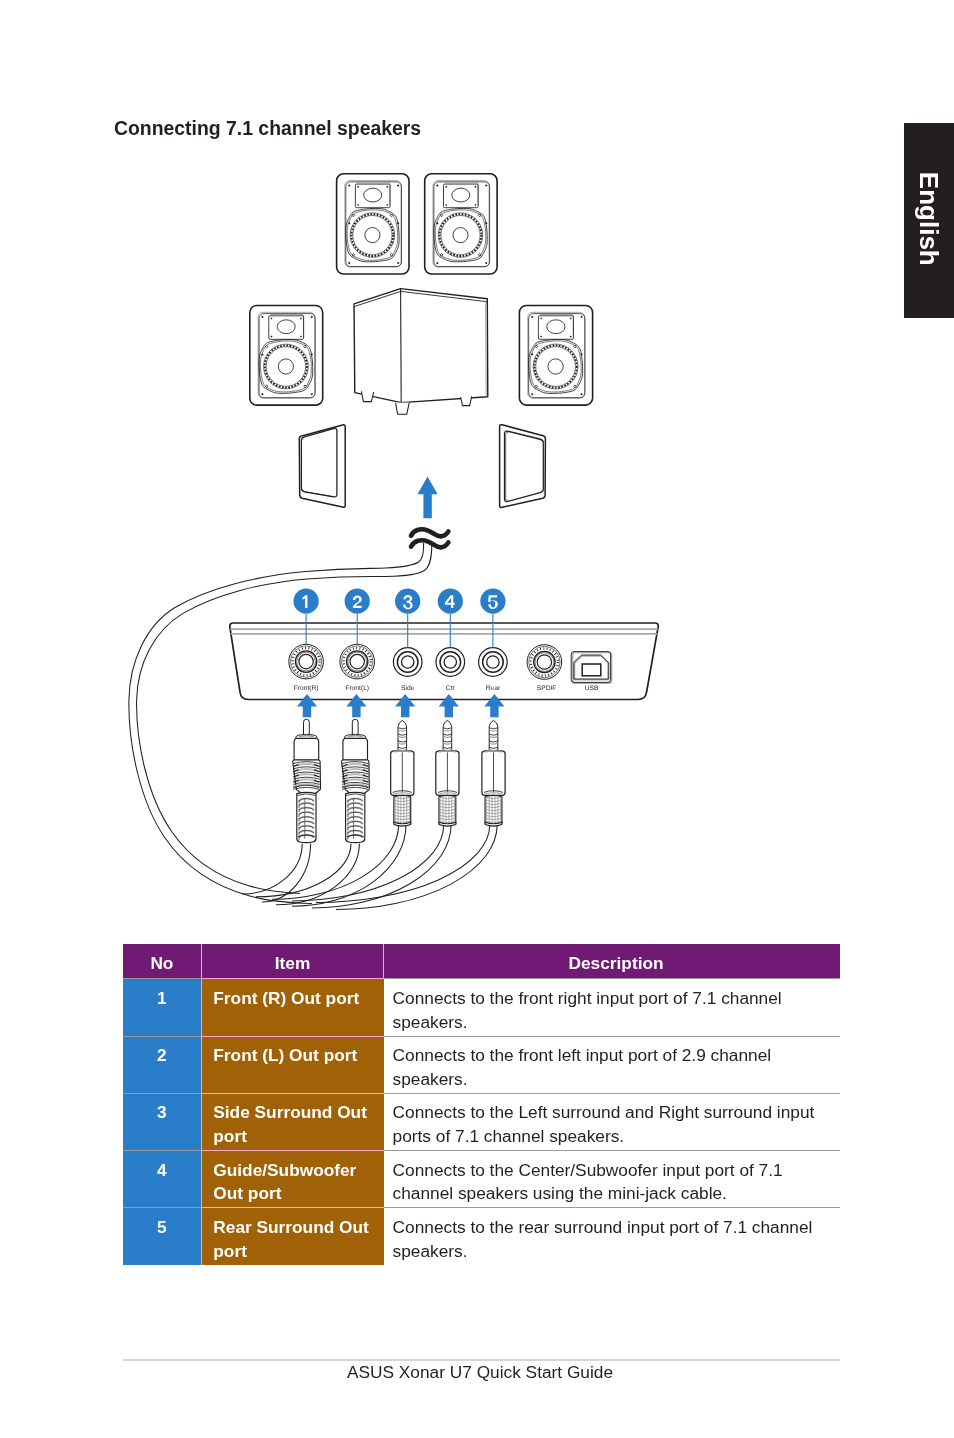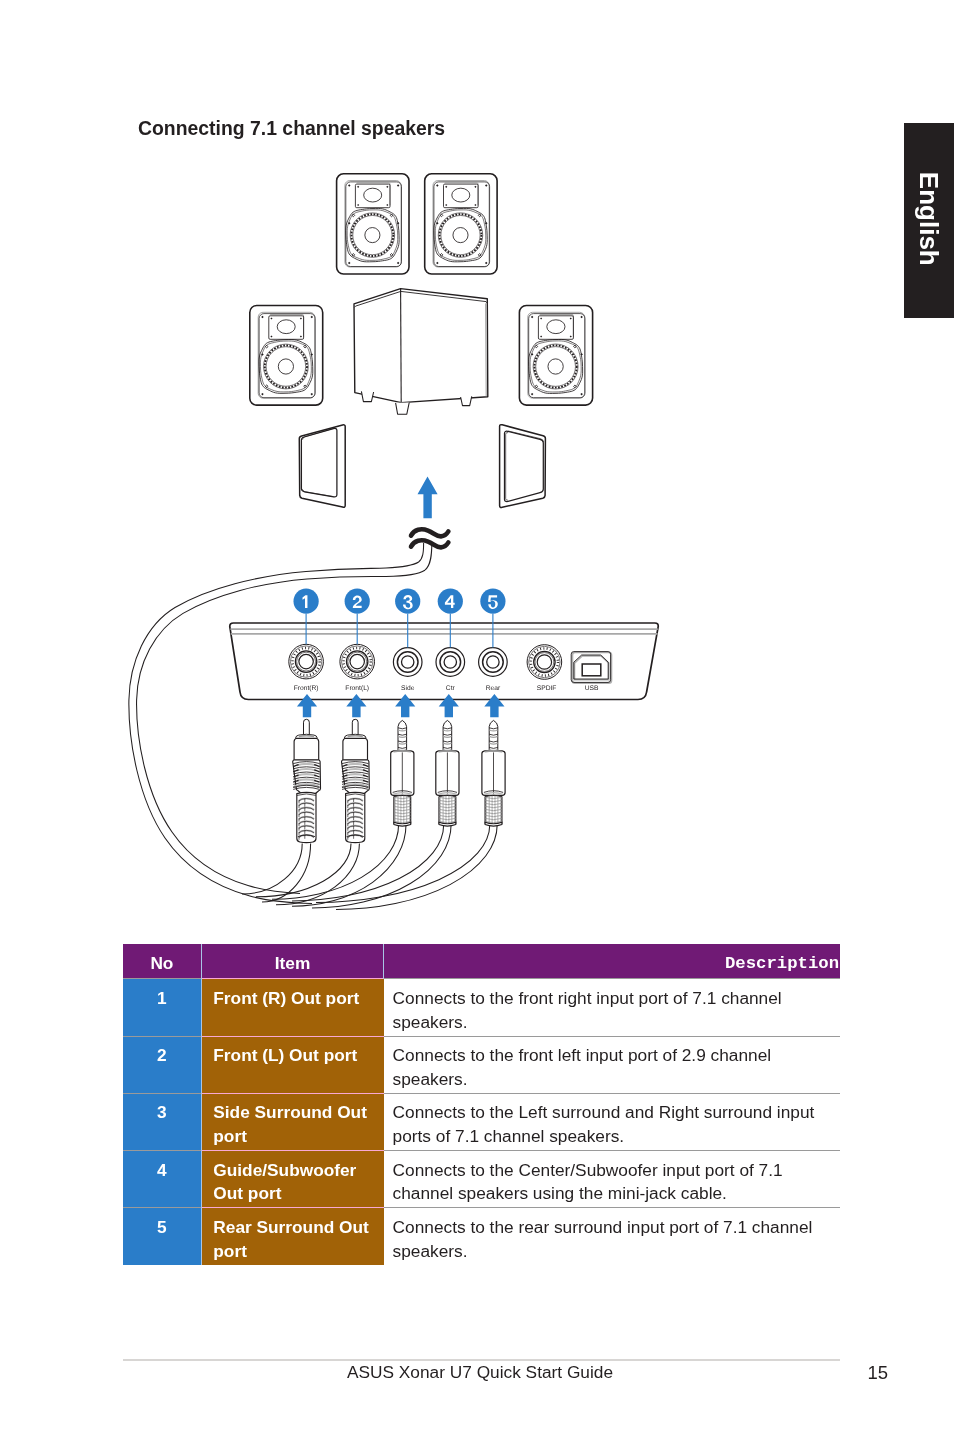--- a/index.html
+++ b/index.html
@@ -4,28 +4,28 @@
 <style>
   html,body{margin:0;padding:0;}
   body{width:954px;height:1438px;background:#fff;font-family:"Liberation Sans",sans-serif;-webkit-font-smoothing:antialiased;overflow:hidden;position:relative;}
   svg text{-webkit-font-smoothing:antialiased;text-rendering:geometricPrecision;}
   *{-webkit-font-smoothing:antialiased;}
   .page{position:absolute;inset:0;filter:opacity(1);}
   
   #lang-tab{position:absolute;left:904px;top:123px;width:50px;height:195px;background:#231f20;}
   #lang-tab .label{position:absolute;left:50%;top:50%;transform:translate(-50%,-50%) translateY(-2.2px) rotate(90deg);white-space:nowrap;color:#fff;font-size:26px;font-weight:bold;letter-spacing:0px;line-height:1;}
   
-  #page-title{position:absolute;left:138px;top:118.5px;font-size:19.4px;font-weight:bold;color:#231f20;letter-spacing:0px;line-height:1;}
+  #page-title{position:absolute;left:114px;top:118.5px;font-size:19.4px;font-weight:bold;color:#231f20;letter-spacing:0px;line-height:1;}
   
   #diagram{position:absolute;left:0;top:0;width:954px;height:1438px;}
   
   #spec-table{position:absolute;left:123px;top:943.9px;width:717px;border-collapse:collapse;table-layout:fixed;background:#2a7dc9;padding-bottom:4px;}
   #spec-table td,#spec-table th{vertical-align:top;}
   #spec-table .th{background:#701a75;color:#fff;font-weight:bold;font-size:17.3px;text-align:center;height:35.1px;line-height:1;padding-top:11.2px;box-sizing:border-box;vertical-align:top;border-right:1px solid #a9c5e4;}
-  #spec-table .th.last{border-right:none;text-align:right;padding-left:8.8px;font-family:Liberation Mono, monospace;}
+  #spec-table .th.last{border-right:none;text-align:center;padding-left:8.8px;}
   #spec-table .cell-no{background:#2a7dc9;color:#fff;font-weight:bold;font-size:17.3px;text-align:center;border-right:1px solid #a9c5e4;border-top:1px solid #9a9a9a;padding:7.5px 0 1.3px;line-height:23.7px;}
   #spec-table .cell-item{background:#a16207;color:#fff;font-weight:bold;font-size:17.3px;border-top:1px solid #f9a8d4;padding:7.5px 5px 1.3px 11.5px;line-height:23.7px;}
   #spec-table .cell-desc{background:#ffffff;color:#231f20;font-size:17.3px;border-top:1px solid #9a9a9a;padding:7.5px 8px 1.3px 8.8px;line-height:23.7px;}
   
   #footer-rule{position:absolute;left:123px;top:1358.9px;width:717px;height:2.6px;background:#d8d6d4;}
   #footer-text{position:absolute;left:3px;top:1364px;width:954px;text-align:center;font-size:17.3px;color:#231f20;line-height:1;}
   #page-number{position:absolute;left:0;top:1364px;width:888px;text-align:right;font-size:18.5px;color:#231f20;line-height:1;}
 </style>
 </head>
 <body>
@@ -570,15 +570,14 @@
         <tr>
           <td class="cell-no">5</td>
           <td class="cell-item">Rear Surround Out port</td>
           <td class="cell-desc">Connects to the rear surround input port of 7.1 channel speakers.</td>
         </tr>
       </tbody>
   </table>
 
   <div id="footer-rule"></div>
   <div id="footer-text">ASUS Xonar U7 Quick Start Guide</div>
-  <div id="page-number">15</div>
 
 </div>
 
 </body></html>

